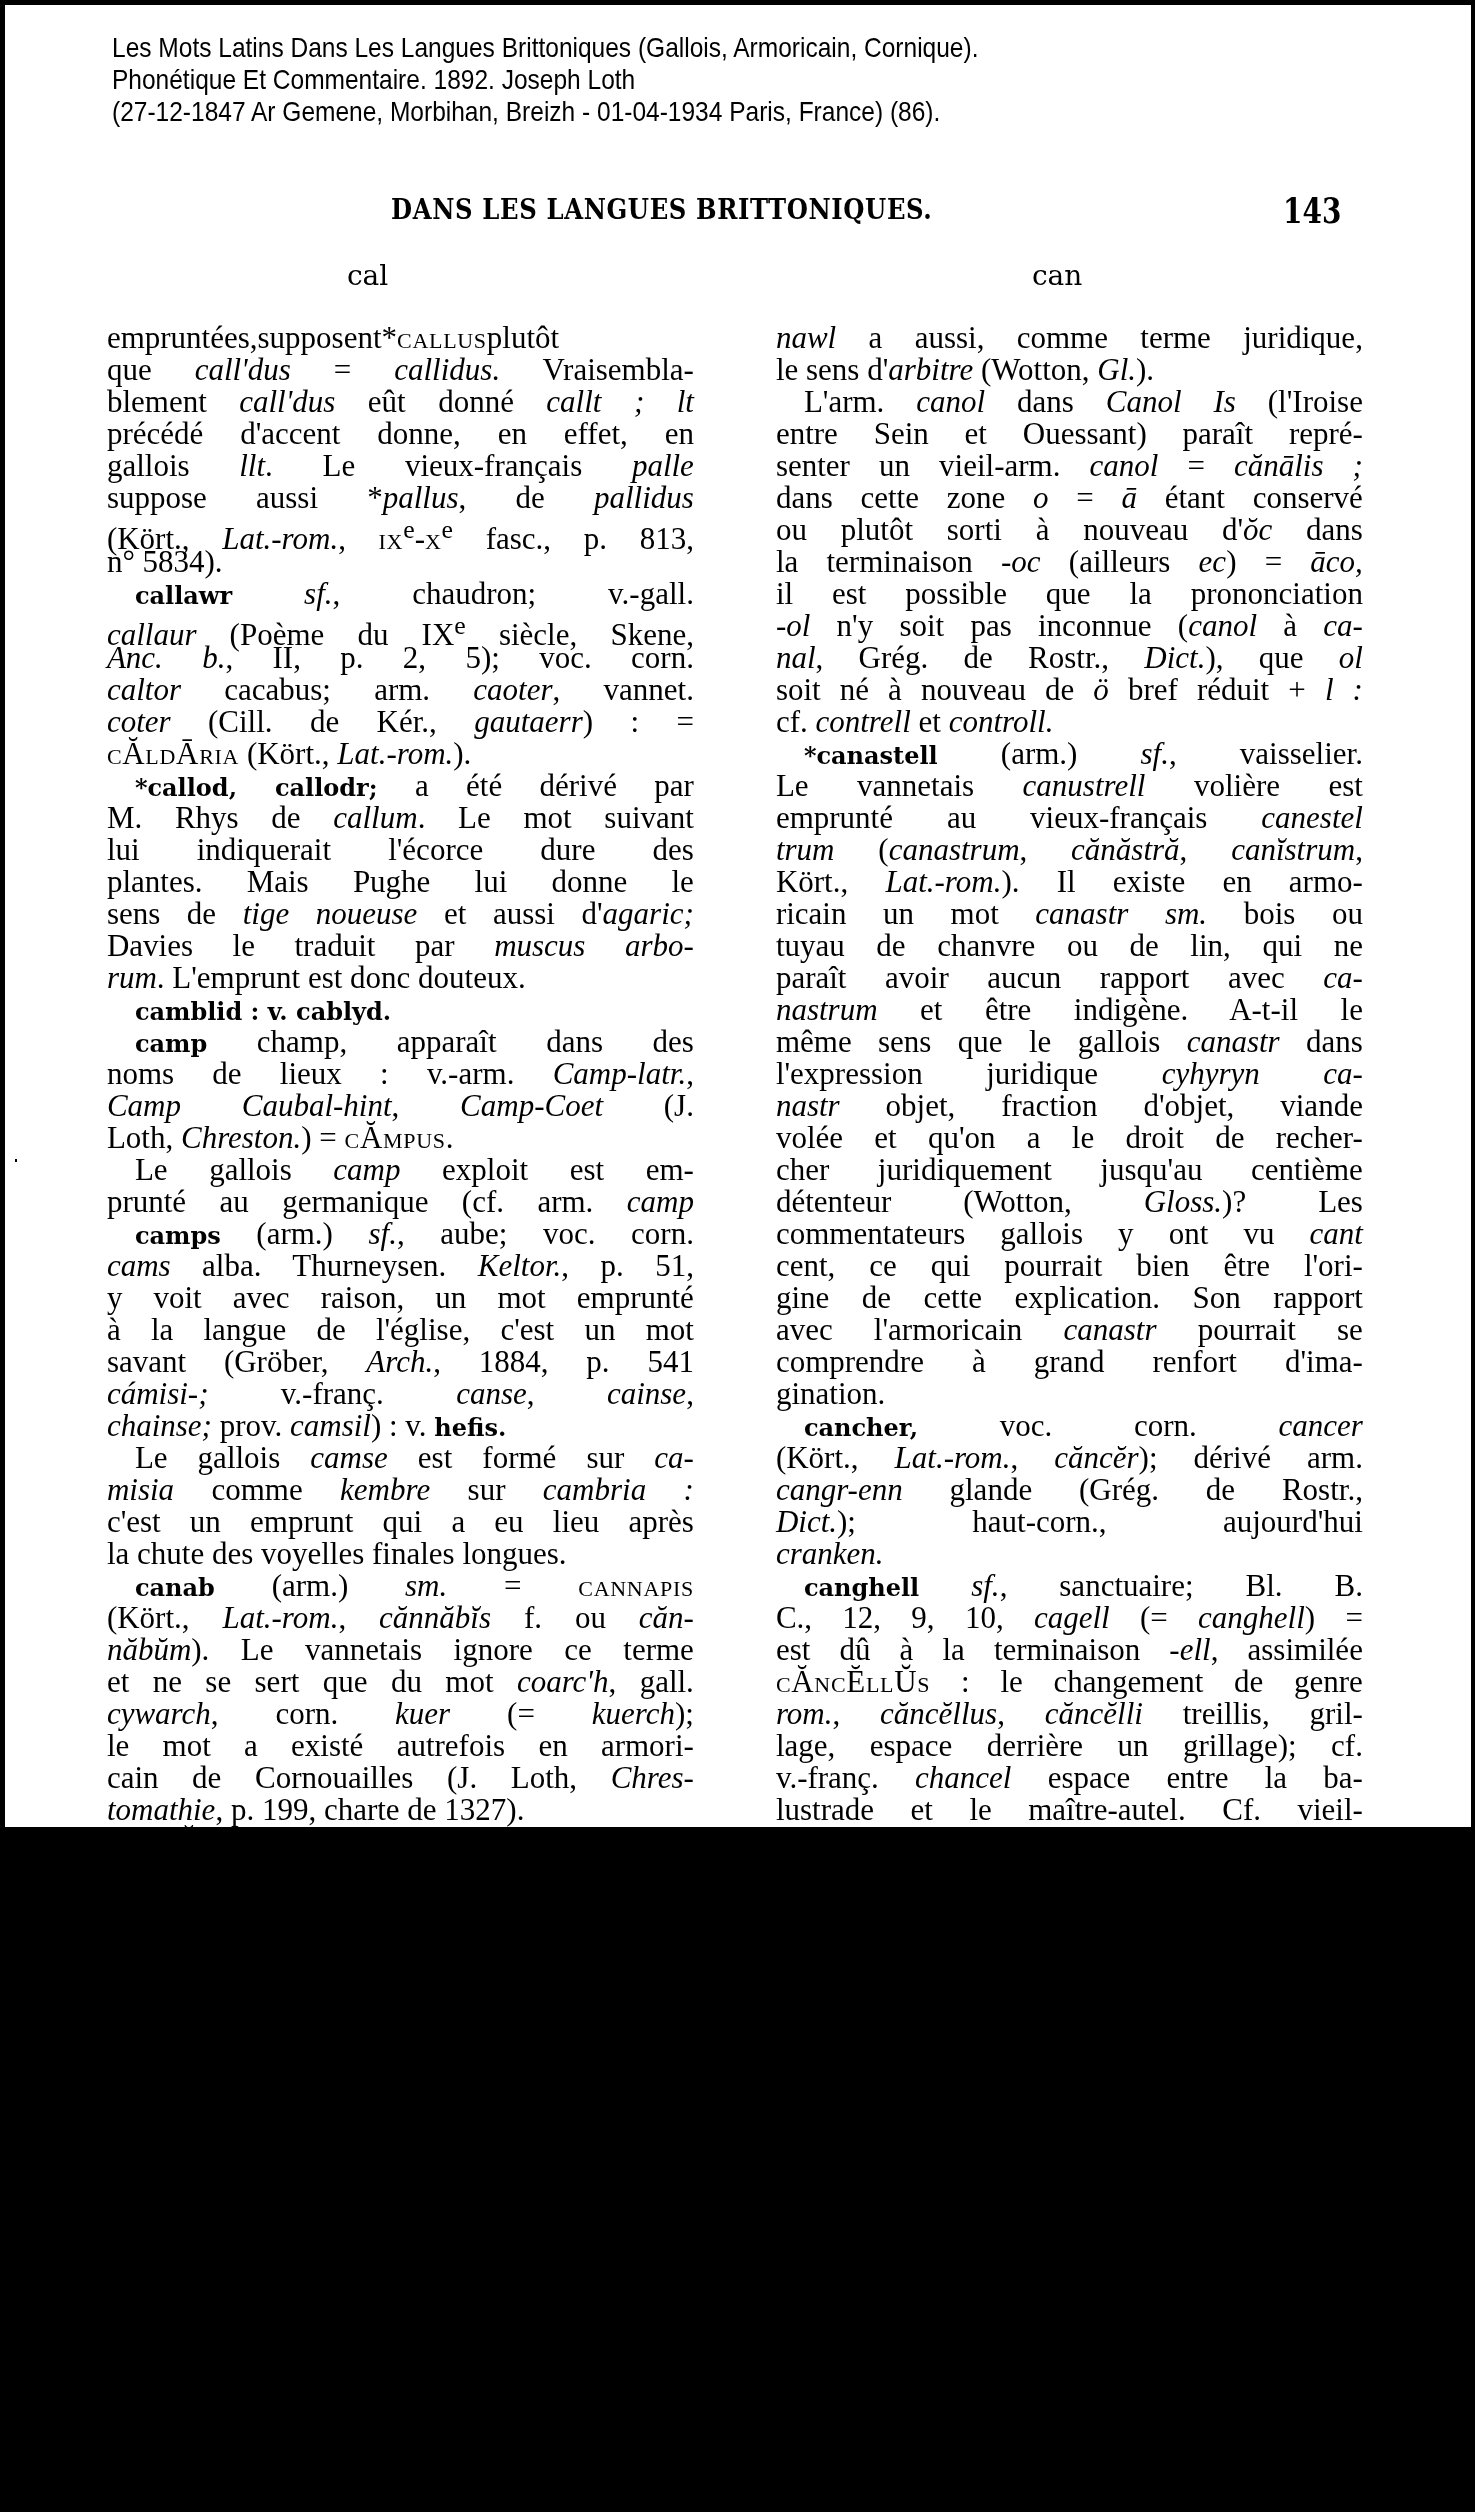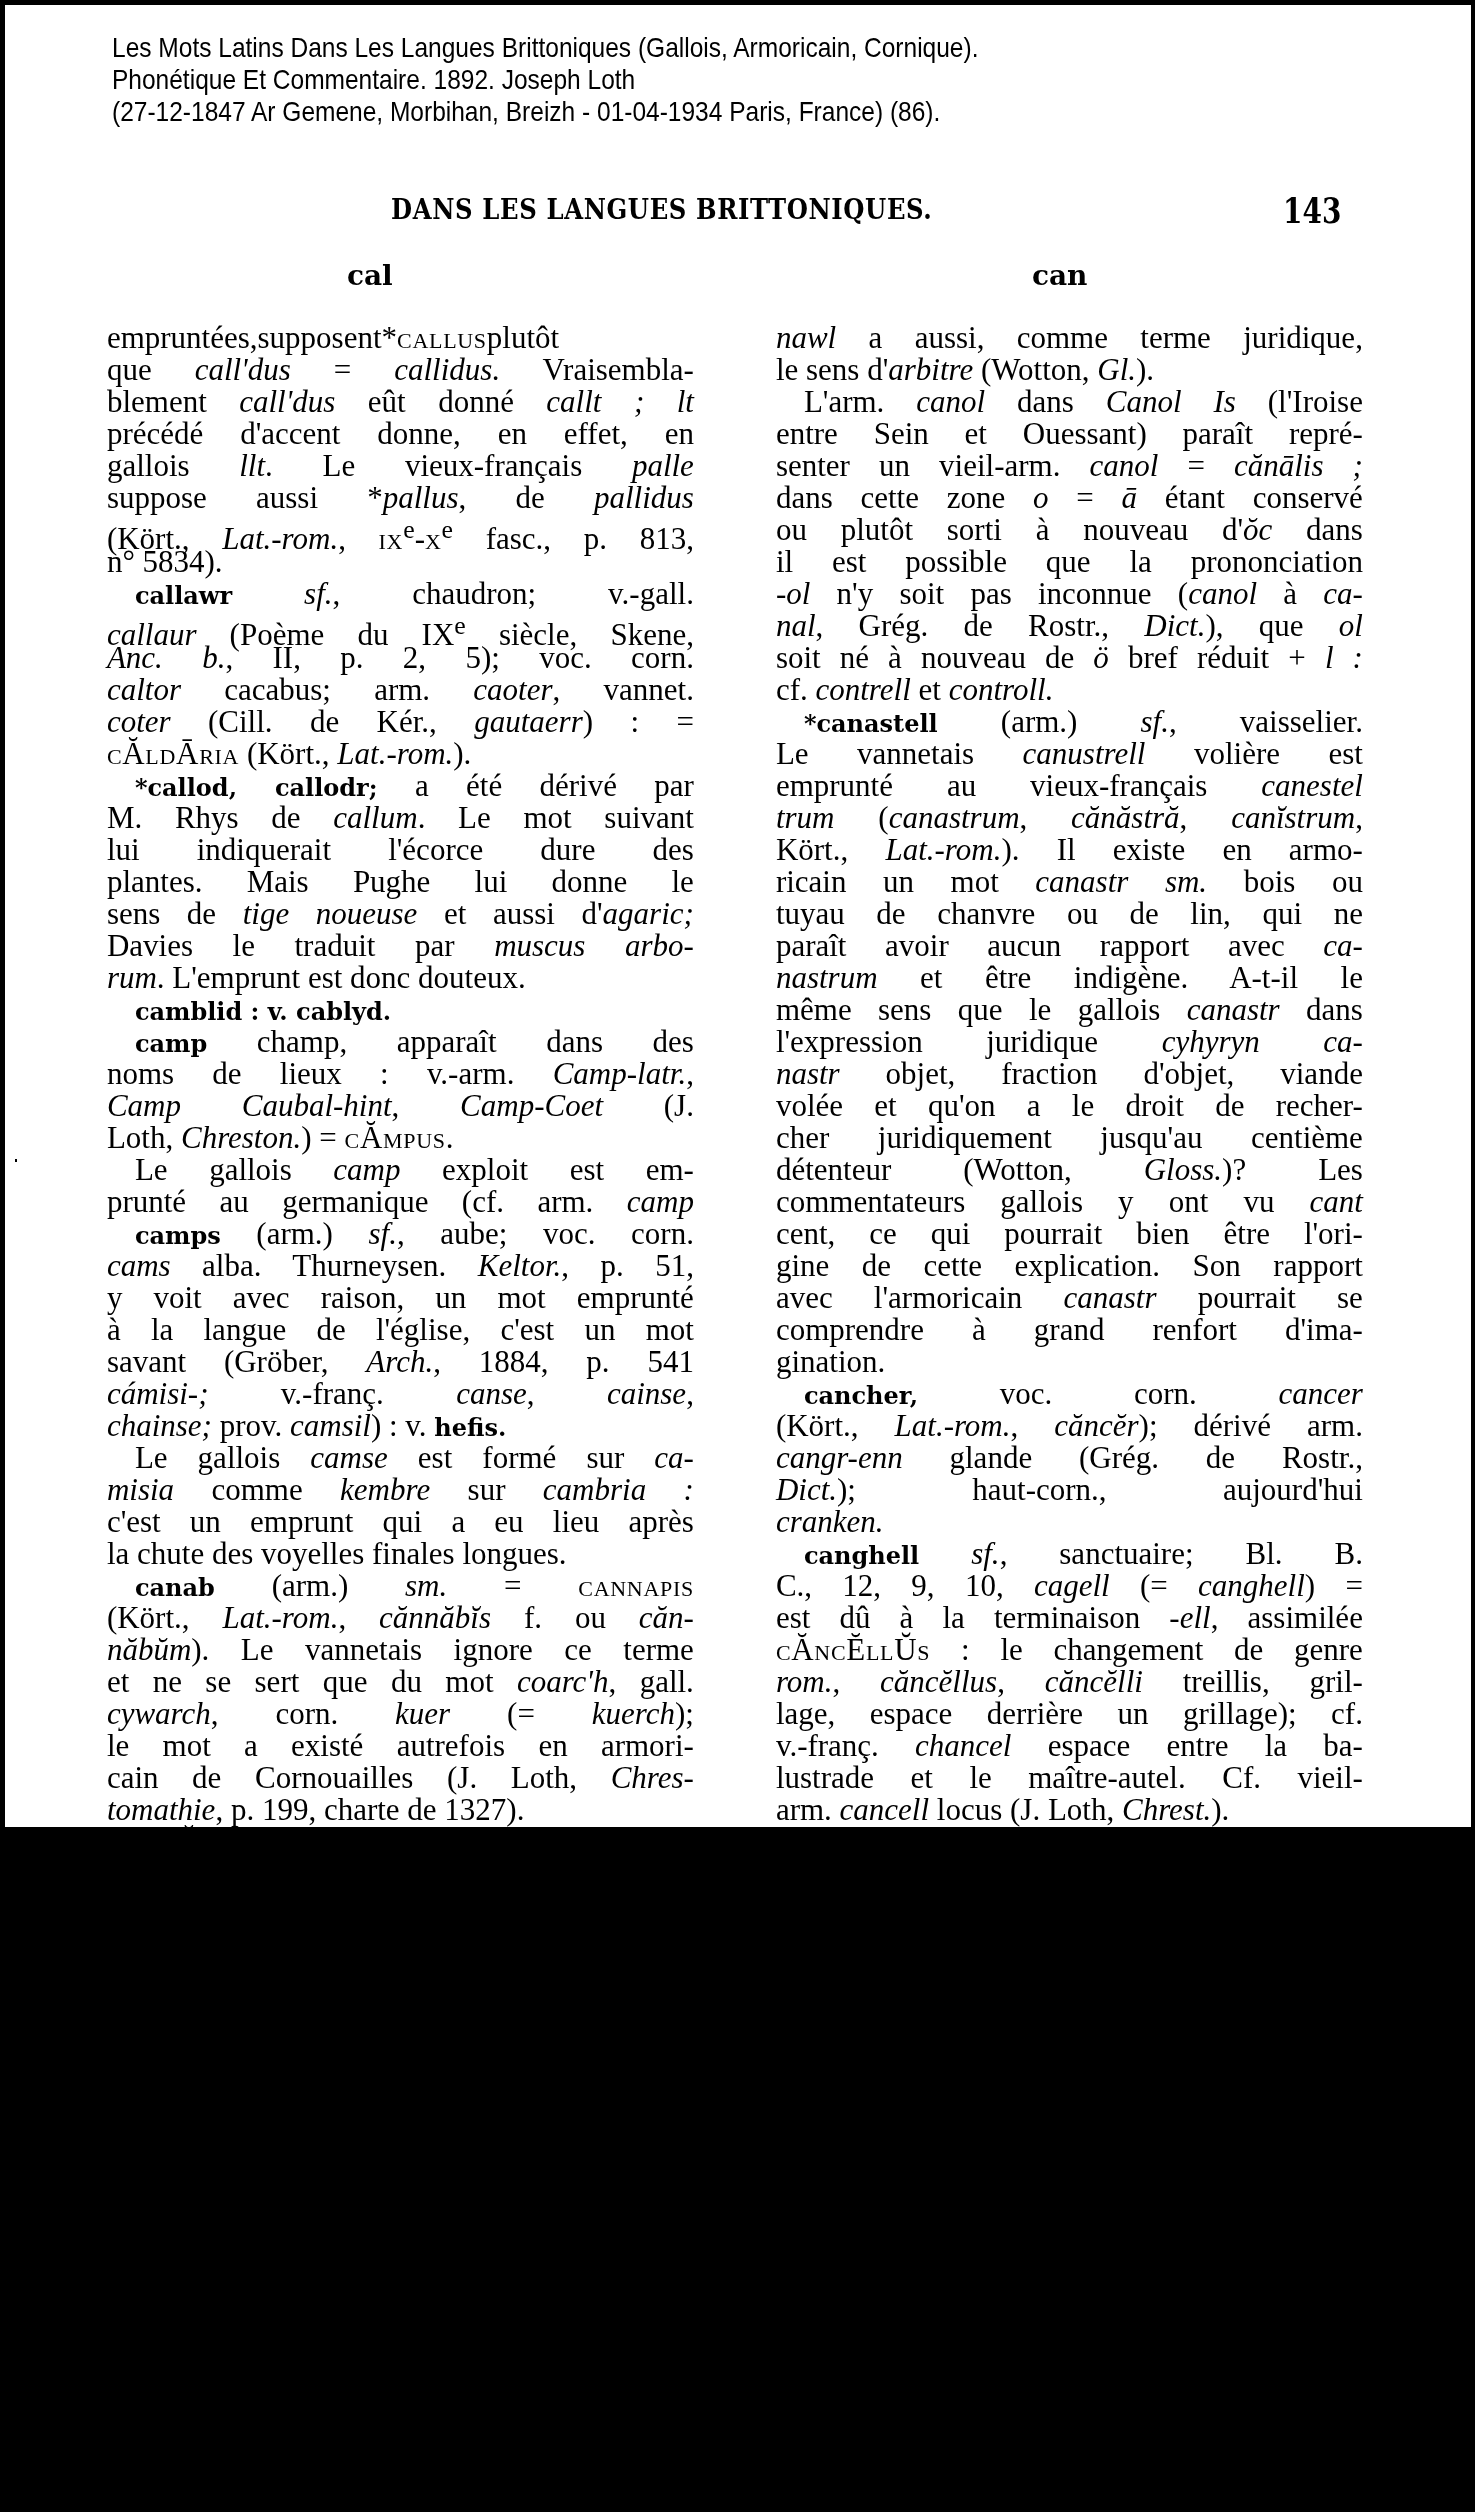--- a/index.html
+++ b/index.html
@@ -21,21 +21,21 @@
     font-family: "DejaVu Serif", serif; font-weight: bold; font-size: 27px;
     letter-spacing: 0.7px; transform: scaleX(0.9); transform-origin: left top;
   }
   .page-num {
     position: absolute; top: 185px; left: 1278px;
     font-family: "DejaVu Serif", serif; font-weight: bold; font-size: 35px;
     transform: scaleX(0.8); transform-origin: left top;
   }
   .col-head {
     position: absolute; top: 254px;
-    font-family: "DejaVu Serif", serif; font-weight: bold; font-size: 28px;
+    font-family: "DejaVu Serif", serif; font-weight: normal; font-size: 28px;
   }
   .col-head.left { left: 342px; }
   .col-head.right { left: 1027px; }
   .col {
     position: absolute; top: 317px;
     font-family: "Liberation Serif", serif; font-size: 31px; line-height: 32px;
     text-align: justify;
   }
   .col.left { left: 102px; width: 587px; }
   .col.right { left: 771px; width: 587px; }
@@ -120,20 +120,21 @@
       <span class="line">= <span class="sc">cĂnĀlis</span> <i>f.</i> (Kört., <i>Lat.-rom.</i>) <i>ca-</i></span>
     </div>
   <div class="col right" id="col-right">
       <span class="line"><i>nawl</i> a aussi, comme terme juridique,</span>
       <span class="line end">le sens d'<i>arbitre</i> (Wotton, <i>Gl.</i>).</span>
       <span class="line ind">L'arm. <i>canol</i> dans <i>Canol Is</i> (l'Iroise</span>
       <span class="line">entre Sein et Ouessant) paraît repré-</span>
       <span class="line">senter un vieil-arm. <i>canol</i> = <i>cănālis ;</i></span>
       <span class="line">dans cette zone <i>o</i> = <i>ā</i> étant conservé</span>
       <span class="line">ou plutôt sorti à nouveau d'<i>ŏc</i> dans</span>
+      <span class="line">la terminaison <i>-oc</i> (ailleurs <i>ec</i>) = <i>āco,</i></span>
       <span class="line">il est possible que la prononciation</span>
       <span class="line"><i>-ol</i> n'y soit pas inconnue (<i>canol</i> à <i>ca-</i></span>
       <span class="line"><i>nal</i>, Grég. de Rostr., <i>Dict.</i>), que <i>ol</i></span>
       <span class="line">soit né à nouveau de <i>ö</i> bref réduit + <i>l :</i></span>
       <span class="line end">cf. <i>contrell</i> et <i>controll.</i></span>
       <span class="line ind"><span class="hw">*canastell</span> (arm.) <i>sf.</i>, vaisselier.</span>
       <span class="line">Le vannetais <i>canustrell</i> volière est</span>
       <span class="line">emprunté au vieux-français <i>canestel</i></span>
       <span class="line"><i>trum</i> (<i>canastrum</i>, <i>cănăstră</i>, <i>canĭstrum</i>,</span>
       <span class="line">Kört., <i>Lat.-rom.</i>). Il existe en armo-</span>

